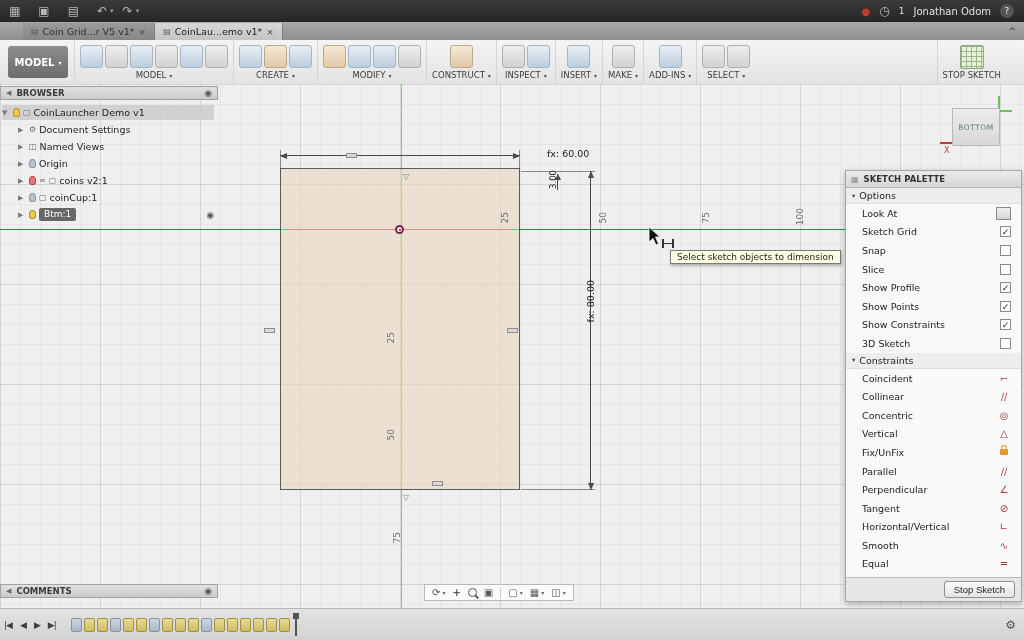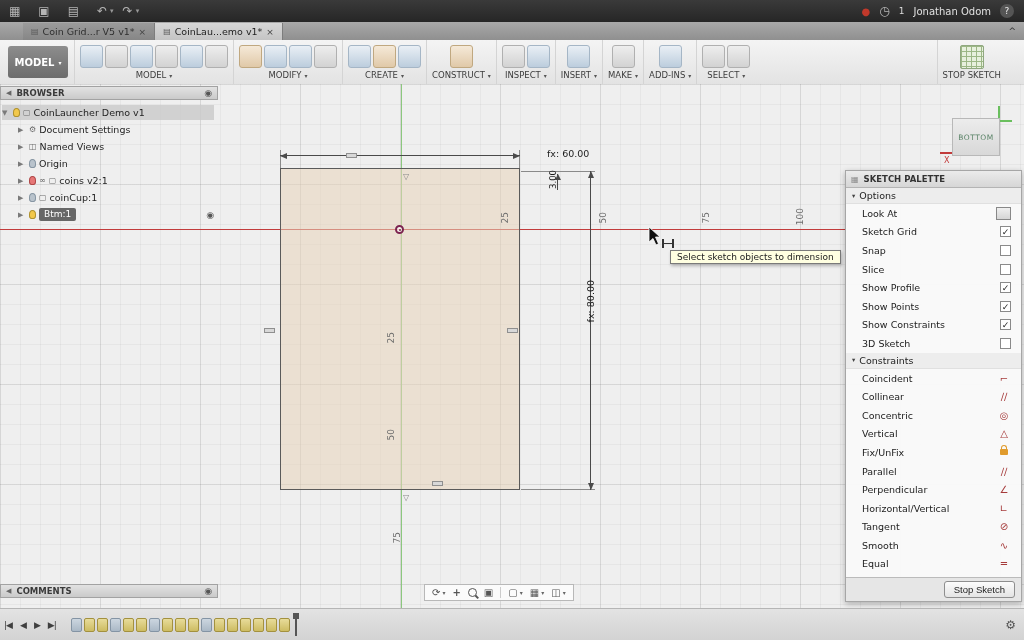--- a/index.html
+++ b/index.html
@@ -66,21 +66,21 @@
   .tick{font-size:9px;color:#6c6c6c;}
   .handle{width:11px;height:5px;background:#d8d8d8;border:1px solid #8f8f8f;box-sizing:border-box;}
   .tri{font-size:8px;color:#8a8a8a;}
   #origin-pt{left:395px;top:141px;width:9px;height:9px;border:2px solid #7c2350;border-radius:50%;
     background:rgba(255,255,255,0.6);box-sizing:border-box;}
   #origin-pt::after{content:"";position:absolute;left:1.5px;top:1.5px;width:2px;height:2px;border-radius:50%;background:#7c2350;}
   #tooltip{left:670px;top:166px;background:#ffffe1;border:1px solid #7a7a7a;padding:1px 6px;
     font-size:9px;color:#222;box-shadow:1px 2px 3px rgba(0,0,0,0.25);white-space:nowrap;}
   .dimcursor-bar{width:2px;height:9px;background:#333;}
   
-  #viewcube{left:938px;top:20px;width:84px;height:72px;}
+  #viewcube{left:938px;top:10px;width:84px;height:72px;}
   #vc-face{left:14px;top:14px;width:46px;height:36px;background:linear-gradient(#ececec,#d8d8d8);
     border:1px solid #b8b8b8;display:flex;align-items:center;justify-content:center;
     font-size:7.5px;color:#5b8468;letter-spacing:0.5px;cursor:pointer;}
   .vc-green{background:#6abf5e;}
   .vc-red-lbl{font-size:8px;color:#c23b3b;}
   
   .panel-hdr{height:14px;background:linear-gradient(#e2e2e2,#cacaca);border:1px solid #a2a2a2;
     display:flex;align-items:center;font-size:8.5px;font-weight:bold;color:#3a3a3a;
     padding:0 5px;gap:5px;box-sizing:border-box;}
   .panel-hdr .coll{font-size:7px;color:#666;cursor:pointer;}
@@ -188,39 +188,39 @@
       <div class="ticon alt"></div>
     </div>
     <div class="tlabel">
       <span>MODEL</span>
       <span class="c">▾</span>
     </div>
   </div>
 
   <div class="tgroup">
     <div class="ticons">
+      <div class="ticon"></div>
       <div class="ticon warm"></div>
       <div class="ticon"></div>
+    </div>
+    <div class="tlabel">
+      <span>CREATE</span>
+      <span class="c">▾</span>
+    </div>
+  </div>
+
+  <div class="tgroup">
+    <div class="ticons">
+      <div class="ticon warm"></div>
+      <div class="ticon"></div>
       <div class="ticon"></div>
       <div class="ticon alt"></div>
     </div>
     <div class="tlabel">
       <span>MODIFY</span>
-      <span class="c">▾</span>
-    </div>
-  </div>
-
-  <div class="tgroup">
-    <div class="ticons">
-      <div class="ticon"></div>
-      <div class="ticon warm"></div>
-      <div class="ticon"></div>
-    </div>
-    <div class="tlabel">
-      <span>CREATE</span>
       <span class="c">▾</span>
     </div>
   </div>
 
 
   <div class="tgroup">
     <div class="ticons">
       <div class="ticon warm"></div>
     </div>
     <div class="tlabel">
@@ -469,26 +469,26 @@
   </div>
   <div class="pal-row">
     <span>Parallel</span>
     <span class="cglyph">∕∕</span>
   </div>
   <div class="pal-row">
     <span>Perpendicular</span>
     <span class="cglyph">∠</span>
   </div>
   <div class="pal-row">
+    <span>Tangent</span>
+    <span class="cglyph">⊘</span>
+  </div>
+  <div class="pal-row">
     <span>Horizontal/Vertical</span>
     <span class="cglyph">∟</span>
-  </div>
-  <div class="pal-row">
-    <span>Tangent</span>
-    <span class="cglyph">⊘</span>
   </div>
   <div class="pal-row">
     <span>Smooth</span>
     <span class="cglyph">∿</span>
   </div>
   <div class="pal-row">
     <span>Equal</span>
     <span class="cglyph">=</span>
   </div>
 

